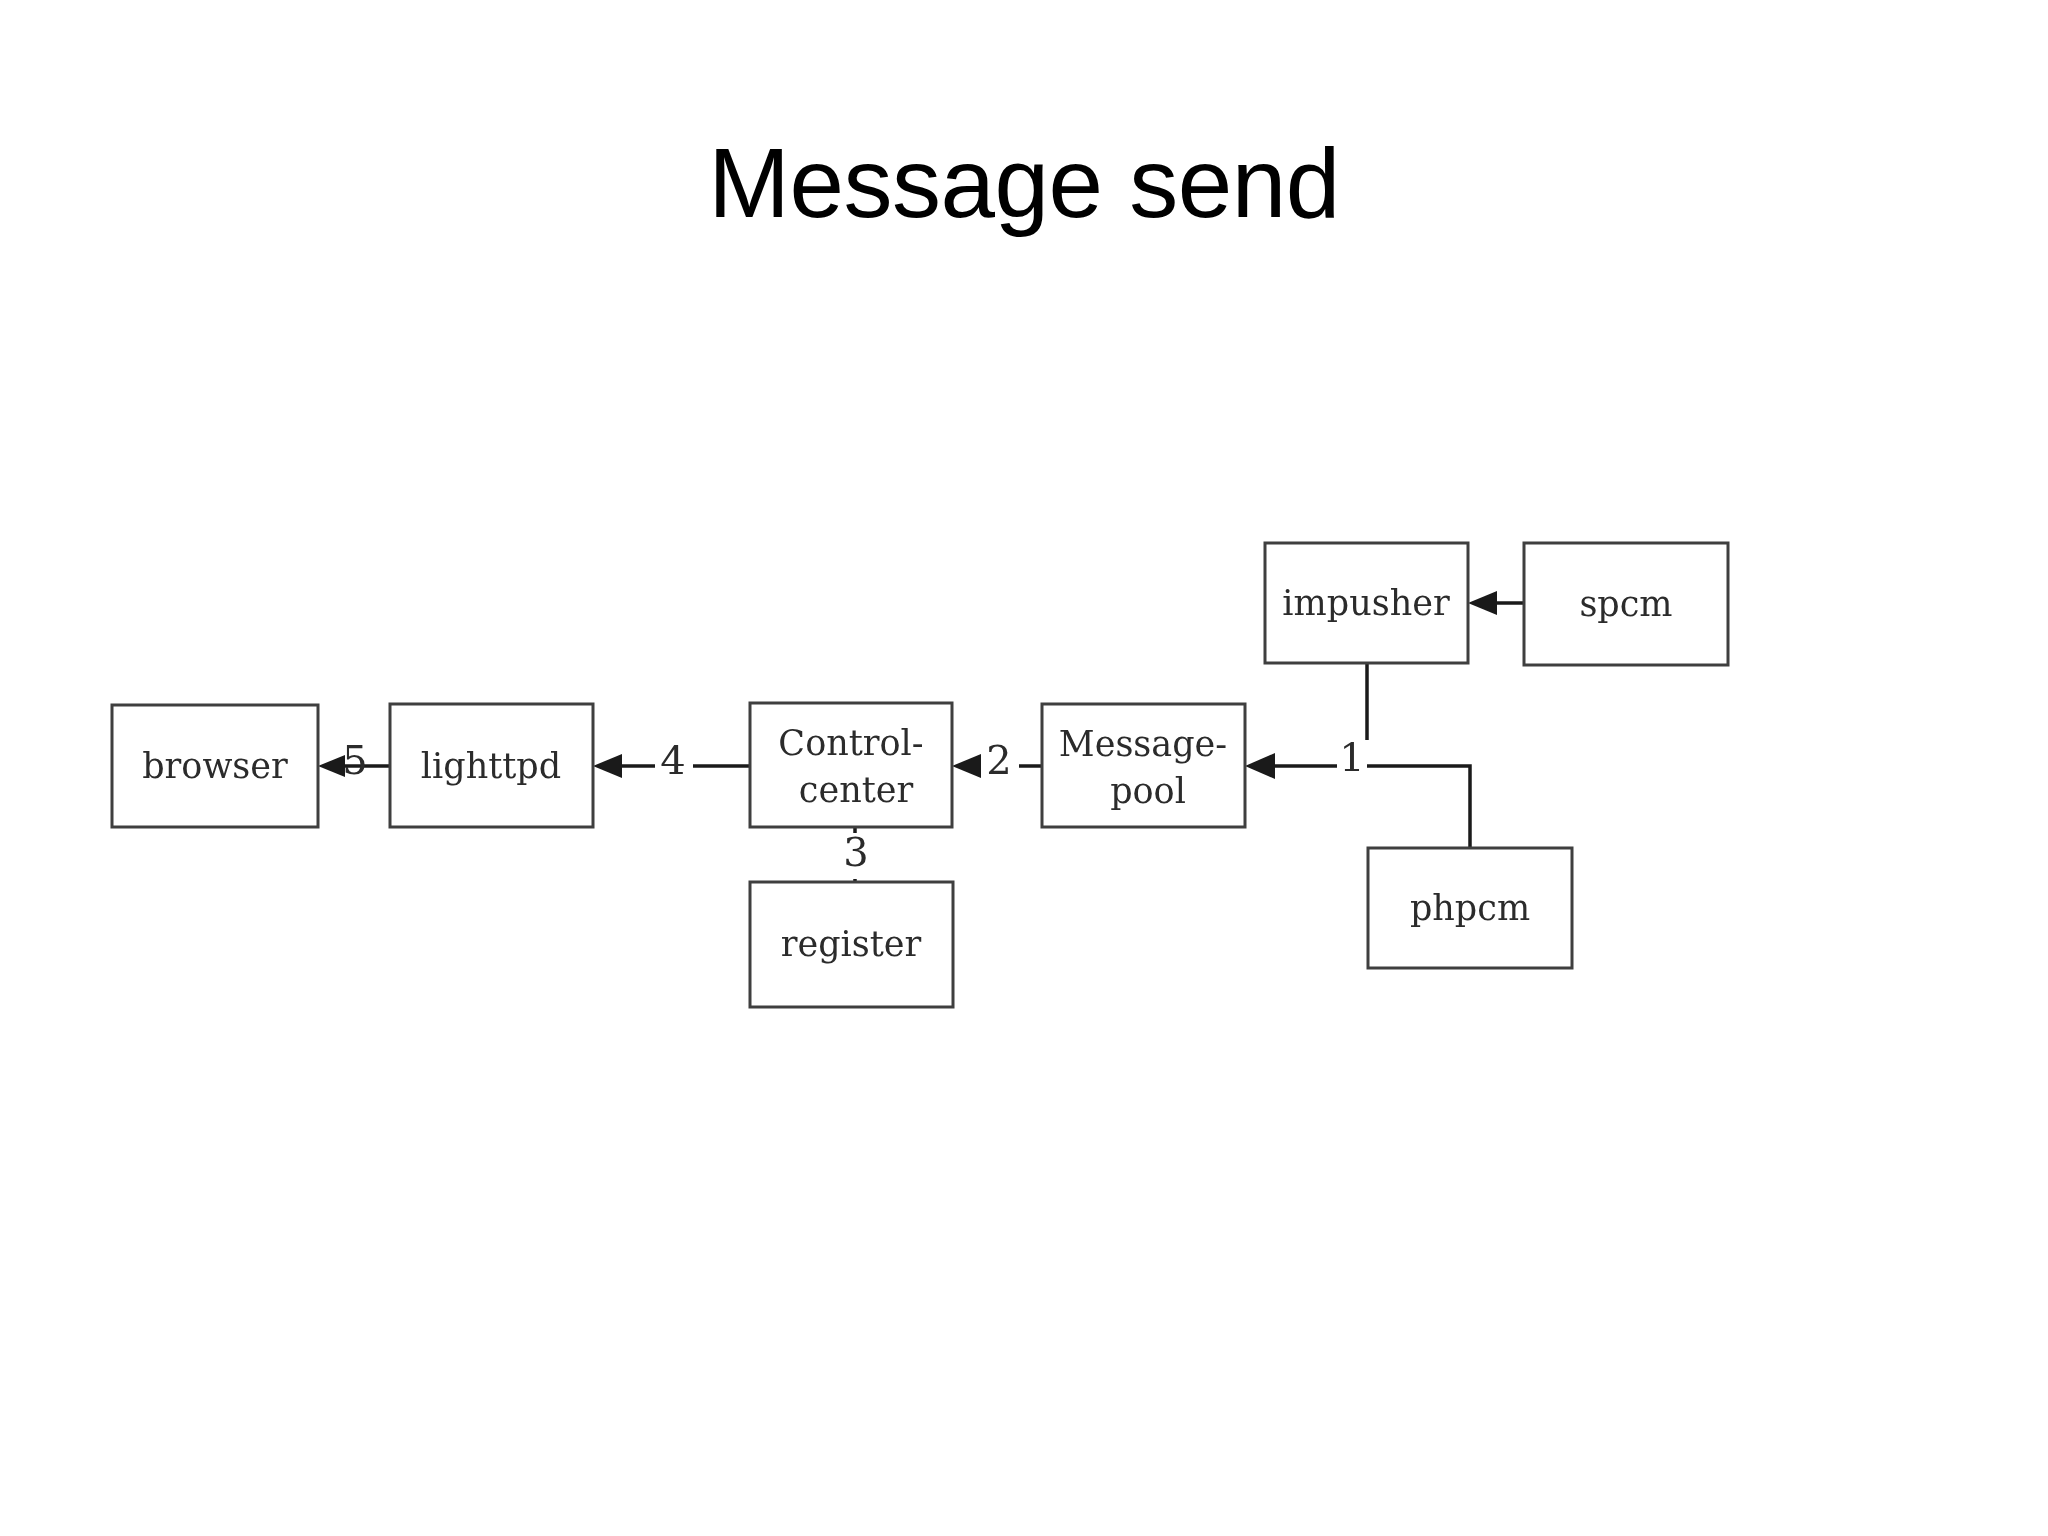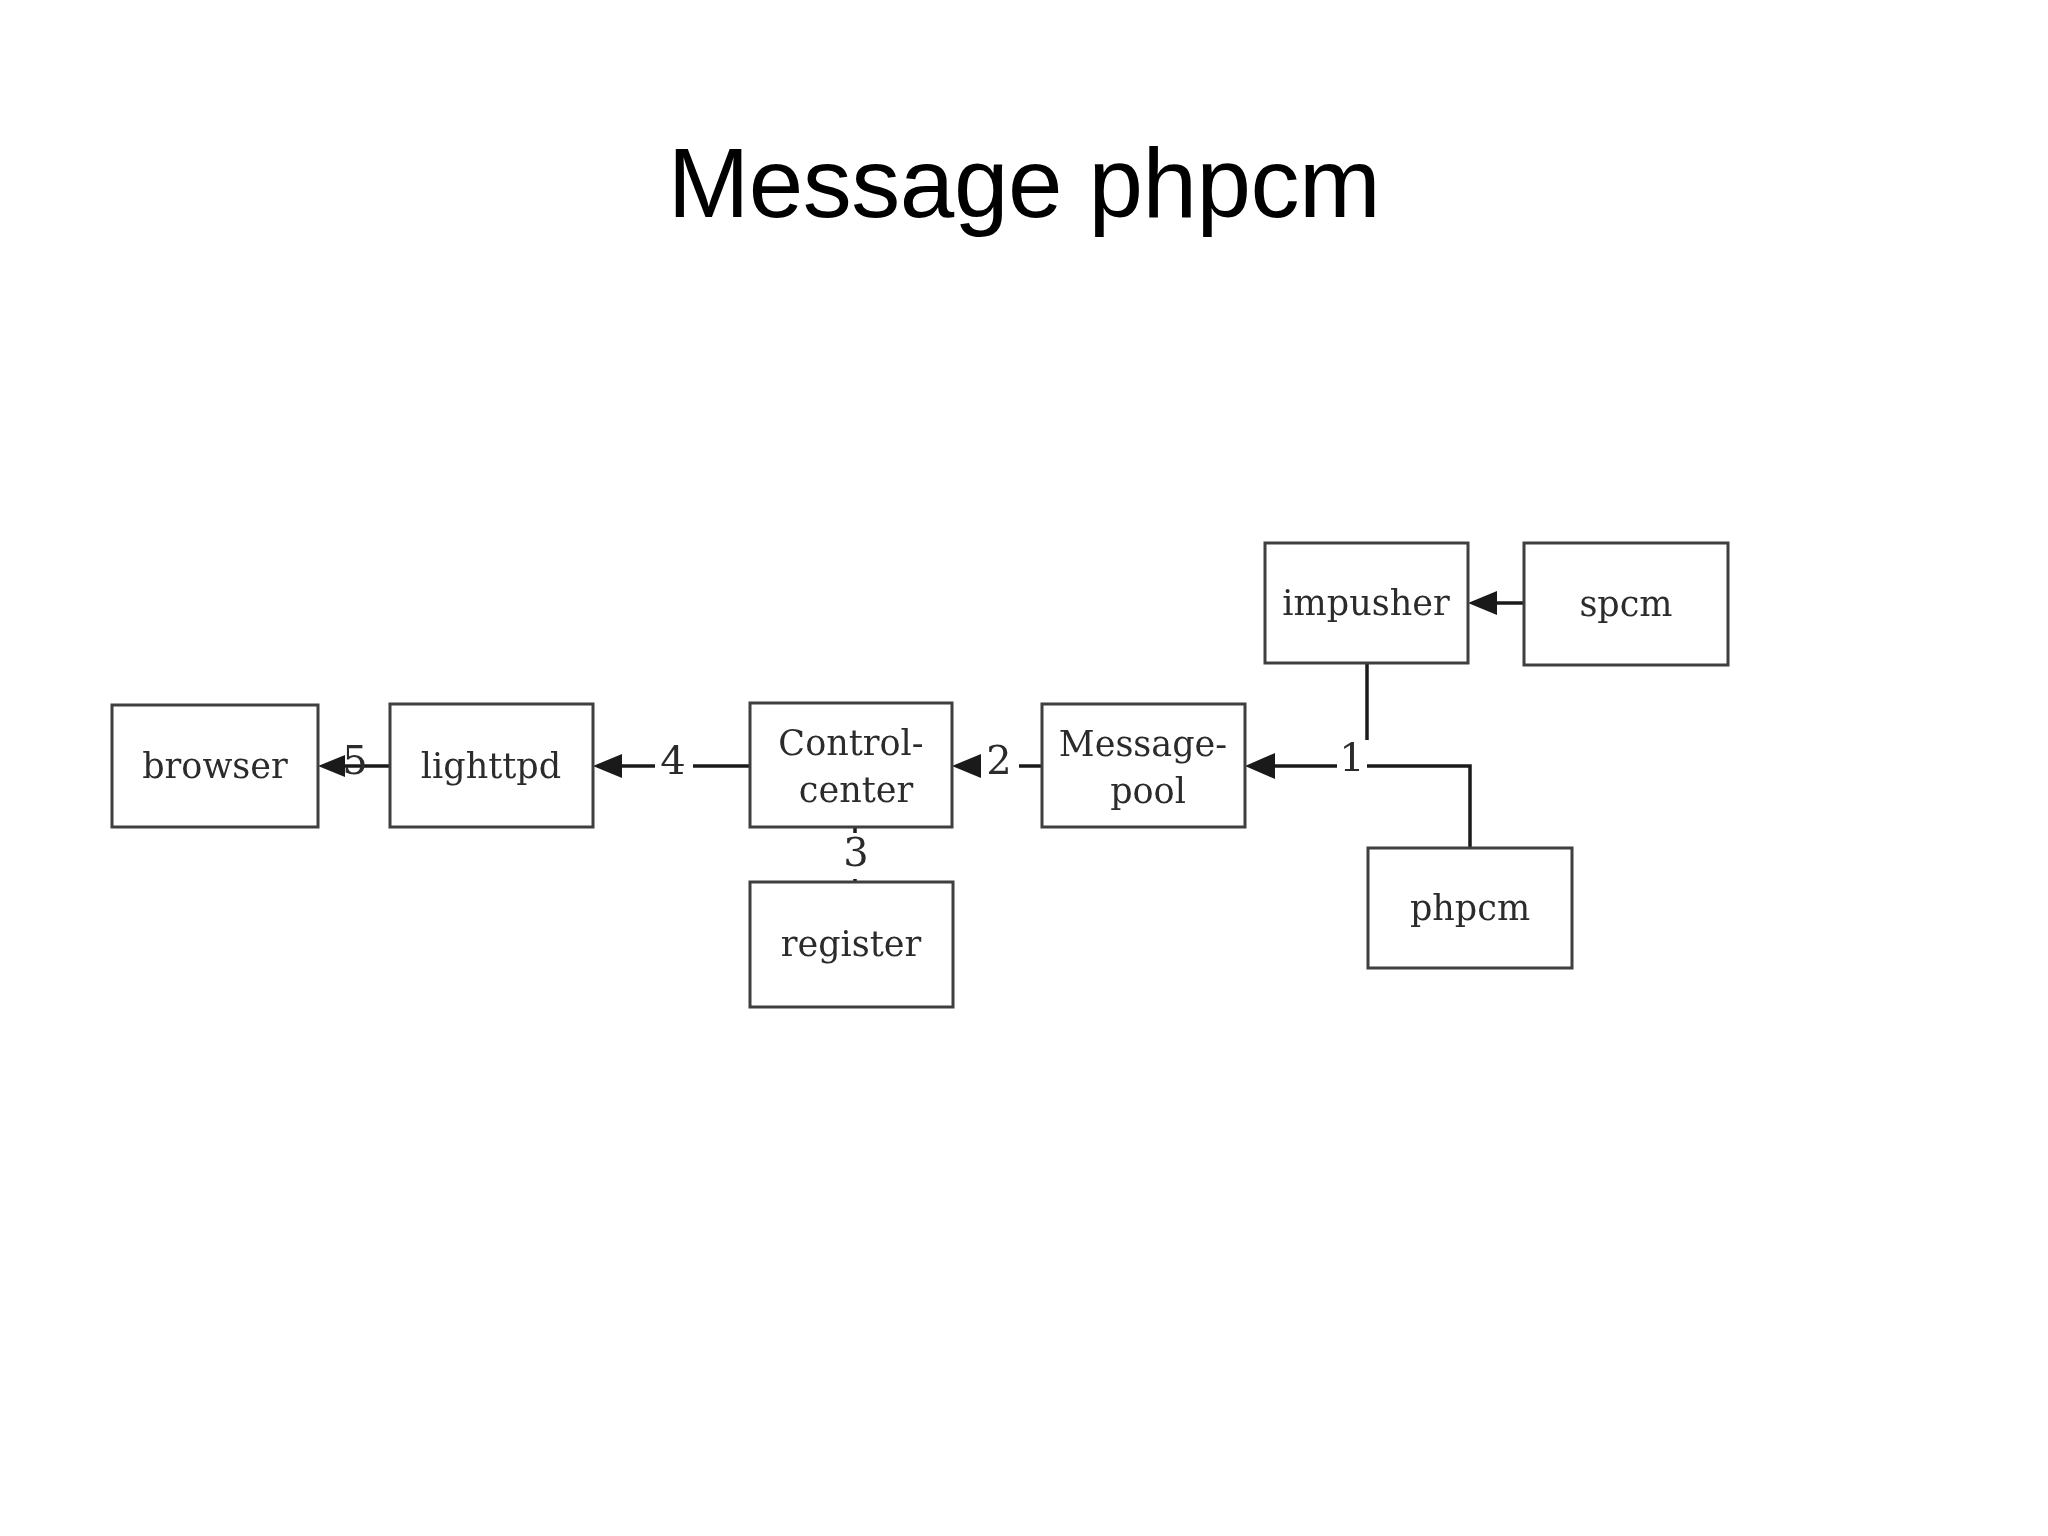--- a/index.html
+++ b/index.html
@@ -66,21 +66,21 @@
     fill: #2b2b2b;
     text-anchor: middle;
     dominant-baseline: middle;
   }
 </style>
 </head>
 <body>
 
 <div id="slide">
 
-  <div id="slide-title">Message phpcm</div>
+  <div id="slide-title">Message send</div>
 
   <svg id="diagram" viewBox="0 0 2048 1536">
 
     <g>
       <line class="edge-line" x1="390" y1="766" x2="330" y2="766"></line>
       <polygon class="edge-head" points="318,766 345,755 345,777"></polygon>
       <text class="edge-label" x="355" y="764">5</text>
     </g>
 
     <g>

